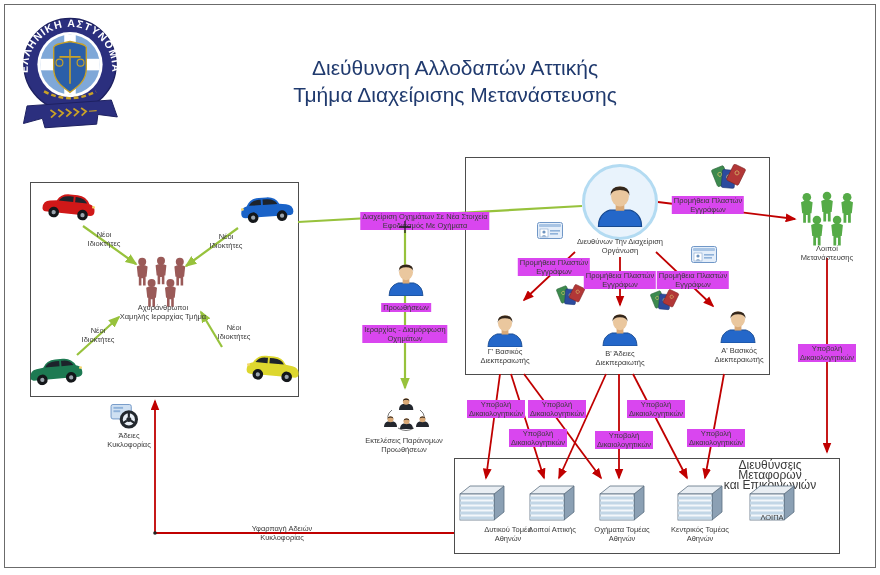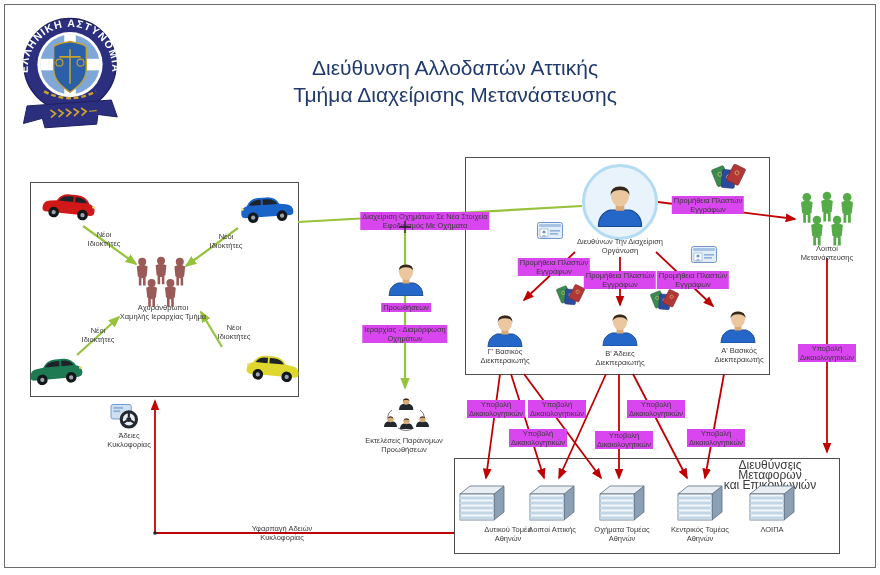--- a/index.html
+++ b/index.html
@@ -314,21 +314,21 @@
   <div class="lbl" style="left:622px;top:525px">Οχήματα Τομέας
 Αθηνών</div>
   <svg class="node" style="left:676px;top:482px" width="48" height="42" viewBox="0 0 48 42">
       <use href="#bld"></use>
     </svg>
   <div class="lbl" style="left:700px;top:525px">Κεντρικός Τομέας
 Αθηνών</div>
   <svg class="node" style="left:748px;top:482px" width="48" height="42" viewBox="0 0 48 42">
       <use href="#bld"></use>
     </svg>
-  <div class="lbl" style="left:772px;top:525px">ΛΟΙΠΑ</div>
+  <div class="lbl" style="left:772px;top:513px">ΛΟΙΠΑ</div>
 
   <svg class="node" style="left:110px;top:404px" width="30" height="26" viewBox="0 0 30 27">
       <use href="#whl"></use>
     </svg>
   <div class="lbl" style="left:129px;top:431px">Άδειες
 Κυκλοφορίας</div>
   <div class="lbl" style="left:282px;top:524px">Υφαρπαγή Αδειών
 Κυκλοφορίας</div>
 
 </div>

